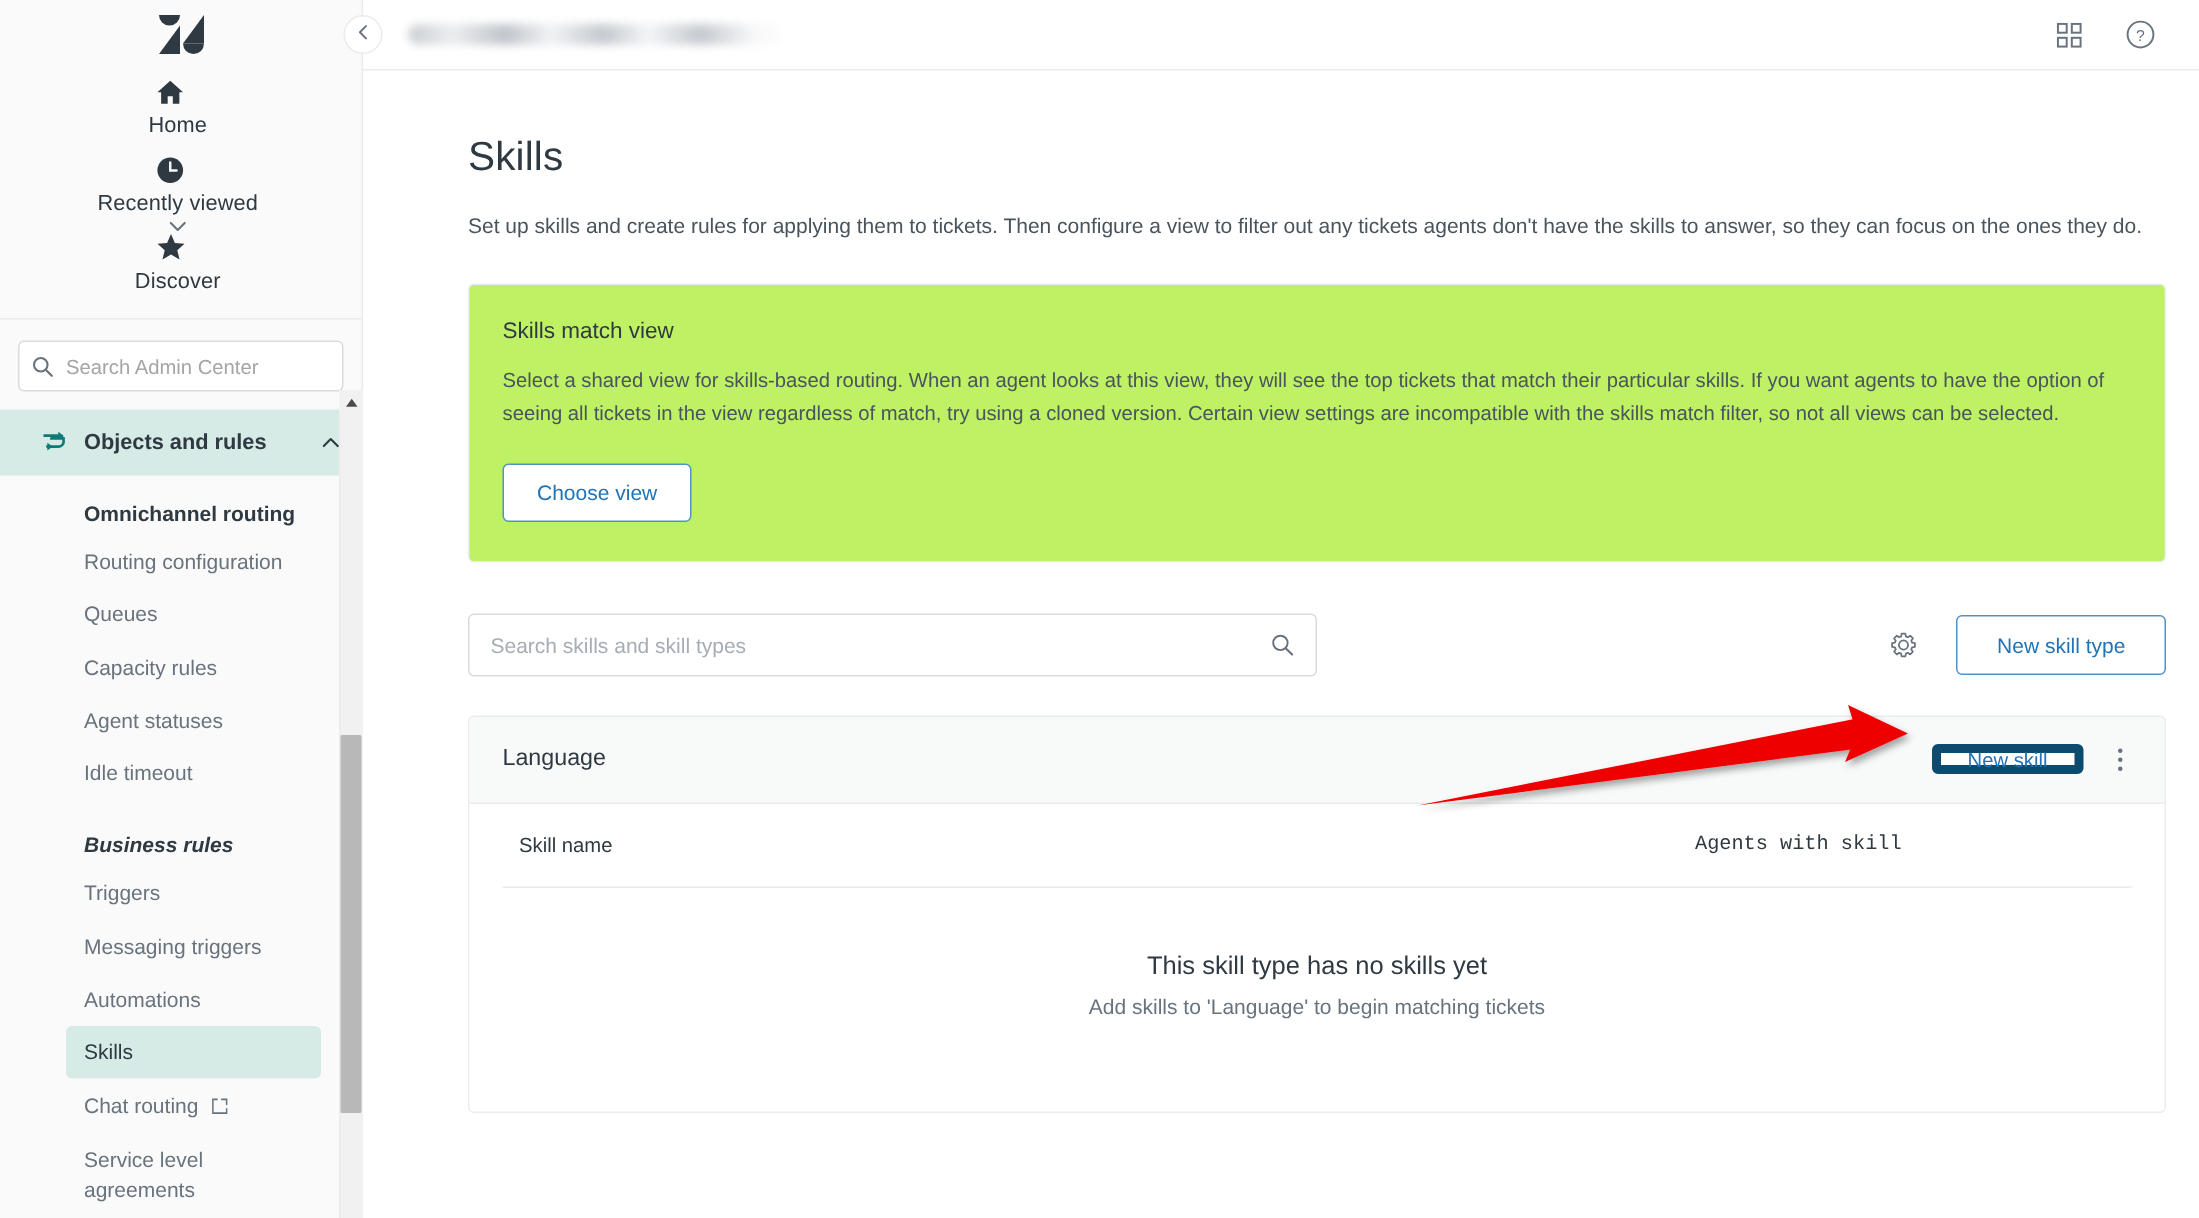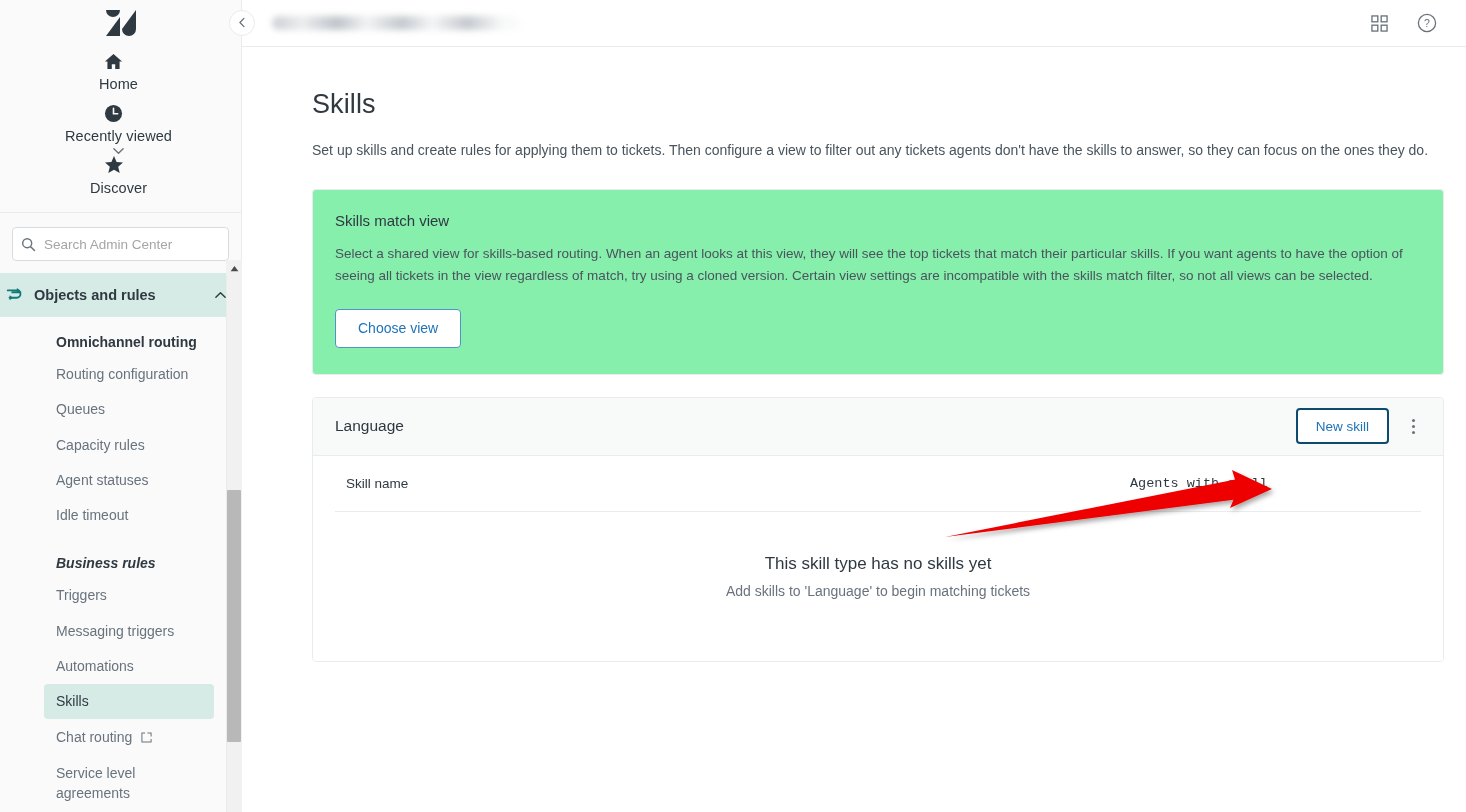--- a/index.html
+++ b/index.html
@@ -60,21 +60,21 @@
     cursor: text;
   }
   .search-box .mag { color: #68737d; flex: 0 0 auto; display:flex; }
   .search-box .ph {
     margin-left: 8px; color: #a5a5a5; font-size: 13.5px;
   }
 
   .section-head {
     display: flex; align-items: center;
     height: 44px;
-    padding: 0 14px 0 4px;
+    padding: 0 14px 0 26px;
     background: #d6eae6;
     cursor: pointer;
   }
   .section-head .ico { width: 30px; flex:0 0 30px; color:#1f73b7; display:flex; }
   .section-head .lbl { flex:1; font-size: 14.5px; font-weight: 700; color:#2f3941; }
   .section-head .chev { color:#2f3941; display:flex; }
 
   .subnav {
     position: absolute;
     top: 316px; left: 0;
@@ -178,22 +178,22 @@
   }
   .page-desc {
     font-size: 14px; color: #49545c; line-height: 1.5;
     margin-bottom: 28px;
   }
 
   .card {
     border: 1px solid #e9ebed;
     border-radius: 4px;
     padding: 22px 22px 26px 22px;
-    background: #86efac;
-    margin-bottom: 22px;
+    background: #bef264;
+    margin-bottom: 34px;
   }
   .card-title {
     font-size: 15px; color: #2f3941; margin-bottom: 14px; font-weight: 400;
   }
   .card-desc {
     font-size: 13.5px; color: #49545c; line-height: 1.62;
     margin-bottom: 22px; max-width: 1072px;
   }
   .btn-secondary {
     display: inline-flex; align-items: center; justify-content: center;
@@ -233,22 +233,22 @@
   }
   .panel-head {
     height: 58px;
     background: #f8f9f9;
     border-bottom: 1px solid #e9ebed;
     display:flex; align-items:center;
     padding: 0 14px 0 22px;
   }
   .panel-title { font-size: 15.5px; color:#2f3941; flex:1; }
   .btn-new-skill {
-    height: 36px; padding: 0 18px;
-    border: 2px solid #0c4a6e; border-radius: 4px;
+    height: 20px; padding: 0 18px;
+    border: 6px solid #0c4a6e; border-radius: 4px;
     background:#fff; color:#1f73b7; font-size:13.5px;
     display:inline-flex; align-items:center; justify-content:center;
     cursor:pointer;
     font-family: "Liberation Sans", sans-serif;
   }
   .kebab {
     width: 32px; height: 32px; margin-left: 8px;
     display:flex; flex-direction:column; align-items:center;
     justify-content:center; gap:3px; cursor:pointer;
   }
@@ -430,20 +430,39 @@
 
       <h1 class="page-title">Skills</h1>
       <div class="page-desc">Set up skills and create rules for applying them to tickets. Then configure a view to filter out any tickets agents don't have the skills to answer, so they can focus on the ones they do.</div>
 
       <section class="card">
         <div class="card-title">Skills match view</div>
         <div class="card-desc">Select a shared view for skills-based routing. When an agent looks at this view, they will see the top tickets that match their particular skills. If you want agents to have the option of seeing all tickets in the view regardless of match, try using a cloned version. Certain view settings are incompatible with the skills match filter, so not all views can be selected.</div>
         <button class="btn-secondary">Choose view</button>
       </section>
 
+      <div class="toolbar-row">
+        <div class="search-field">
+          <span class="ph">Search skills and skill types</span>
+          <span class="mag">
+            <svg width="16" height="16" viewBox="0 0 16 16">
+                <circle cx="6.6" cy="6.6" r="4.8" stroke="currentColor" stroke-width="1.3" fill="none"></circle>
+                <path d="M10.3 10.3 L14.4 14.4" stroke="currentColor" stroke-width="1.4" stroke-linecap="round"></path>
+              </svg>
+          </span>
+        </div>
+        <div class="toolbar-spacer"></div>
+        <div class="gear-btn">
+          <svg width="18" height="18" viewBox="0 0 20 20">
+            <path fill="none" stroke="currentColor" stroke-width="1.3" d="M10 6.6 a3.4 3.4 0 1 0 0 6.8 a3.4 3.4 0 1 0 0 -6.8 Z"></path>
+            <path fill="none" stroke="currentColor" stroke-width="1.3" stroke-linejoin="round" d="M8.6 1.6 h2.8 l.35 2.1 1.45 .6 1.75 -1.2 2 2 -1.2 1.75 .6 1.45 2.1 .35 v2.8 l-2.1 .35 -.6 1.45 1.2 1.75 -2 2 -1.75 -1.2 -1.45 .6 -.35 2.1 h-2.8 l-.35 -2.1 -1.45 -.6 -1.75 1.2 -2 -2 1.2 -1.75 -.6 -1.45 -2.1 -.35 v-2.8 l2.1 -.35 .6 -1.45 -1.2 -1.75 2 -2 1.75 1.2 1.45 -.6 Z"></path>
+          </svg>
+        </div>
+        <button class="btn-secondary" style="height:40px;padding:0 26px;">New skill type</button>
+      </div>
 
       <section class="panel">
         <div class="panel-head">
           <span class="panel-title">Language</span>
           <button class="btn-new-skill">New skill</button>
           <span class="kebab">
             <i></i>
             <i></i>
             <i></i>
           </span>

